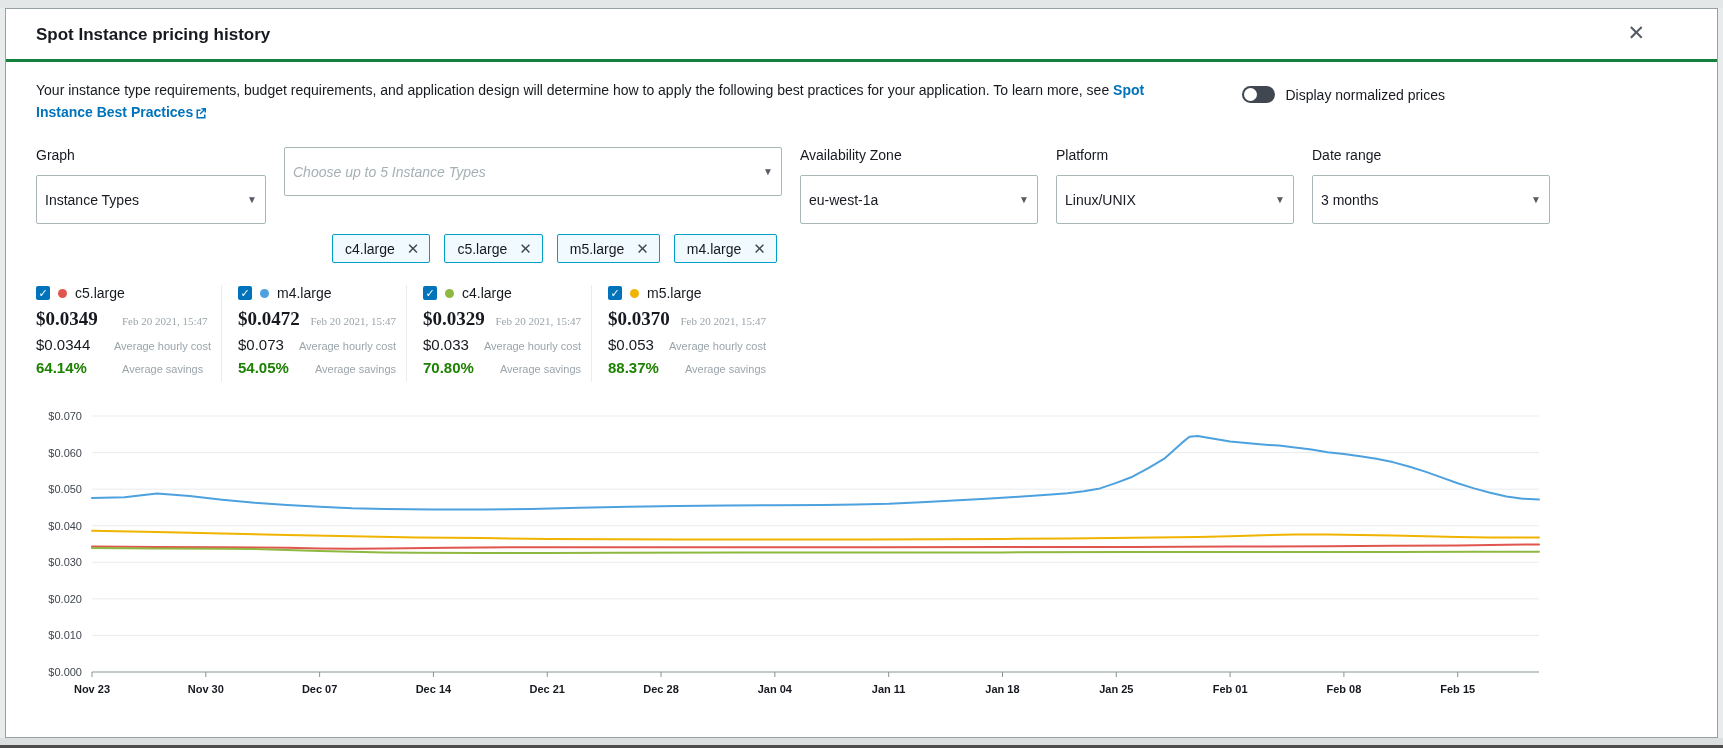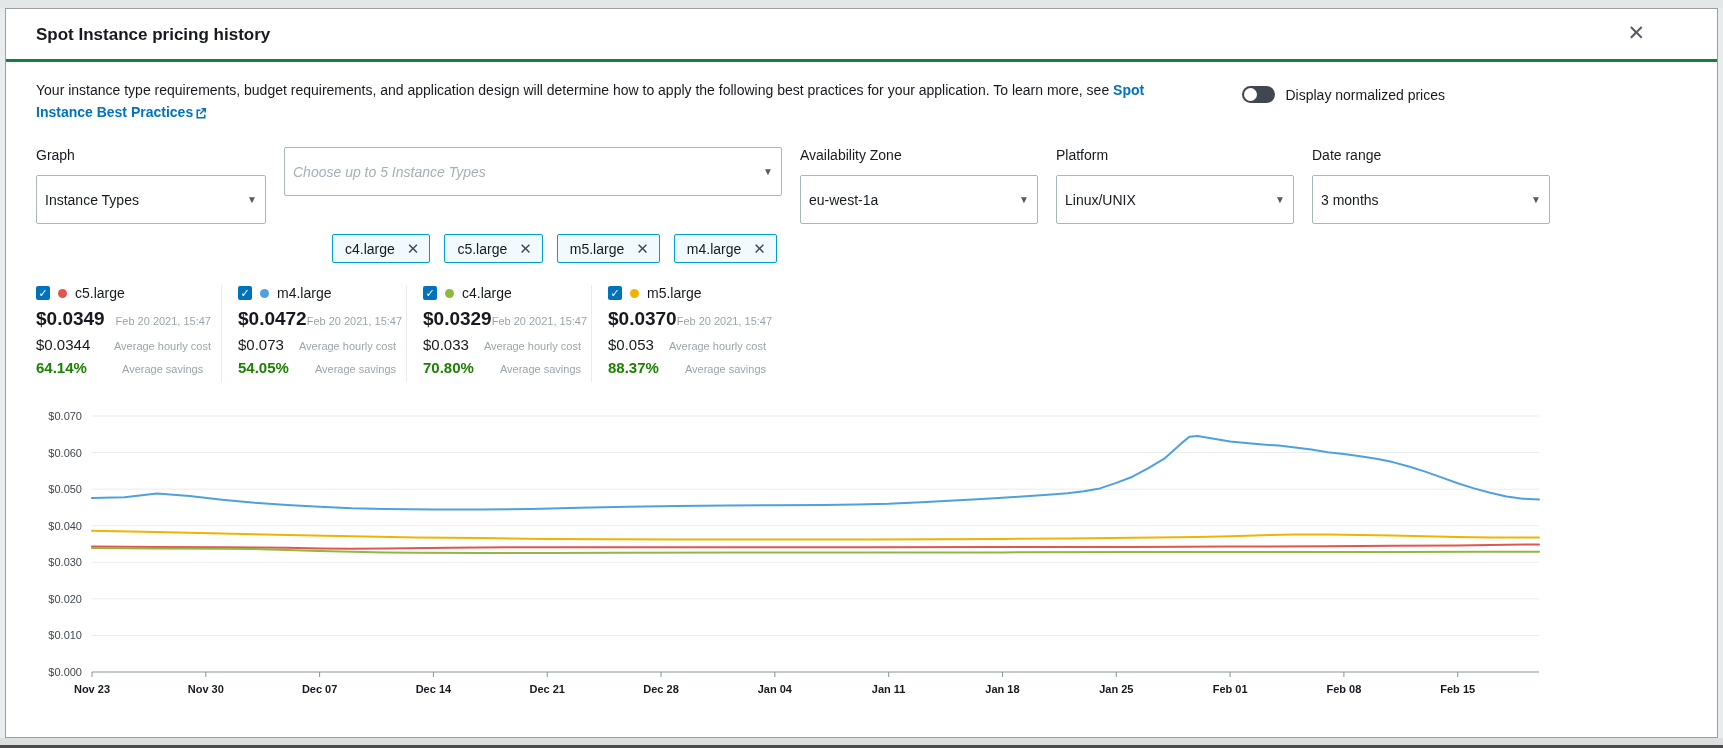--- a/index.html
+++ b/index.html
@@ -47,21 +47,21 @@
 
   
   .legend-row { display:flex; padding:22px 30px 0 30px; }
   .legend-card { width:185px; padding-right:10px; }
   .legend-card + .legend-card { border-left:1px solid #eaeded; padding-left:16px; }
   .lc-head { display:flex; align-items:center; gap:8px; margin-bottom:7px; }
   .checkbox { width:14px; height:14px; border-radius:2px; background:#0073bb; color:#fff; font-size:11px;
               line-height:14px; text-align:center; cursor:pointer; flex:0 0 auto; }
   .dot { width:9px; height:9px; border-radius:50%; flex:0 0 auto; }
   .lc-name { font-size:14px; color:#16191f; }
-  .lc-price-row { display:flex; align-items:baseline; margin-bottom:6px; }
+  .lc-price-row { display:flex; align-items:baseline; margin-bottom:6px;font-family:Liberation Serif, serif; }
   .lc-price { font-size:19px; font-weight:600; color:#16191f; width:86px; }
   .lc-ts { font-size:11px; color:#9aa5ab; white-space:nowrap; }
   .lc-sub-row { display:flex; align-items:baseline; margin-bottom:6px; }
   .lc-sub-val { font-size:15px; color:#16191f; width:86px; }
   .lc-sub-label { font-size:11px; color:#9aa5ab; white-space:nowrap; }
   .lc-savings { font-size:15px; font-weight:700; color:#1d8102; width:86px; }
 
   
   .chart-wrap { padding:18px 28px 0 28px; }
   svg { display:block; }

